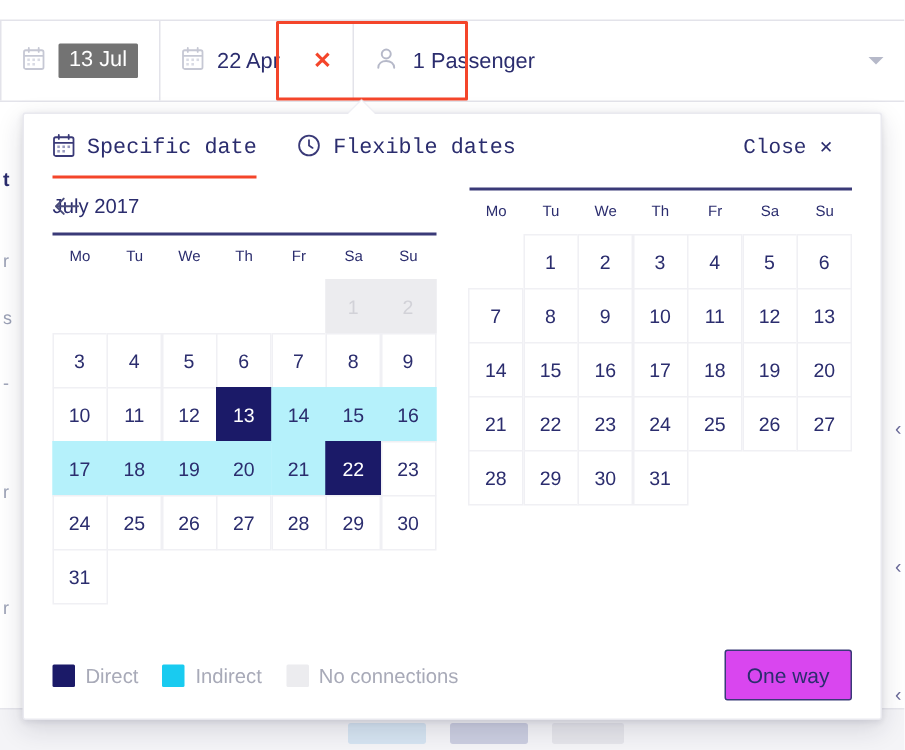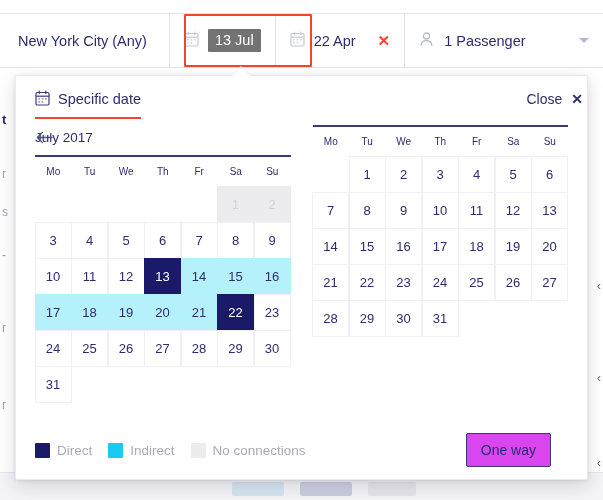--- a/index.html
+++ b/index.html
@@ -149,23 +149,24 @@
     border-left: 9px solid transparent;
     border-right: 9px solid transparent;
     border-bottom: 9px solid #ffffff;
     z-index: 7;
     filter: drop-shadow(0 -1px 0 #ececf2);
   }
 
   .pop-head {
     position: relative;
     height: 46px;
-    padding: 0 4px 0 19px;
-    display: flex;
-    align-items: center;
+    padding: 0 32px 0 19px;
+    display: flex;
+    align-items: center;
+    font-family: Liberation Mono, monospace;
   }
   .tab {
     display: flex;
     align-items: center;
     gap: 8px;
     height: 46px;
     position: relative;
     cursor: pointer;
     font-size: 14.5px;
     color: #2b2d6e;
@@ -272,21 +273,21 @@
   }
   .cell.direct {
     background: #1b1a68;
     border-color: #1b1a68;
     color: #ffffff;
   }
 
   
   .pop-foot {
     position: absolute;
-    left: 0; right: 17px;
+    left: 0; right: 0;
     bottom: 0;
     height: 58px;
     padding: 0 19px;
     display: flex;
     align-items: center;
   }
   .legend {
     display: flex;
     align-items: center;
     gap: 7px;
@@ -348,23 +349,20 @@
       <div class="bg-bottom-chip" style="left: 368px; width: 48px; background: rgb(201, 201, 210);"></div>
     </div>
   <div id="edge-chevs">
       <div class="edge-chev" style="top: 278px;">‹</div>
       <div class="edge-chev" style="top: 370px;">‹</div>
       <div class="edge-chev" style="top: 455px;">‹</div>
     </div>
 
   <div class="topbar">
 
-    <div class="tb-field tb-origin">
-      <span class="val-plain">New York City (Any)</span>
-    </div>
 
     <div class="tb-sep"></div>
 
     <div class="tb-field tb-date">
       <span class="ico">
         <svg width="15" height="16" viewBox="0 0 15 16" fill="none">
           <rect x="1" y="2.5" width="13" height="12.5" rx="1.2" stroke="#c6c8d4" stroke-width="1.2"></rect>
           <path d="M1 6.2H14" stroke="#c6c8d4" stroke-width="1.2"></path>
           <path d="M4.2 1V3.6M10.8 1V3.6" stroke="#c6c8d4" stroke-width="1.2" stroke-linecap="round"></path>
           <rect x="3.2" y="8" width="1.7" height="1.7" fill="#d9dbe4"></rect>
@@ -428,20 +426,29 @@
             <rect x="10" y="8" width="1.7" height="1.7" fill="#9a9cc0"></rect>
             <rect x="3.2" y="11" width="1.7" height="1.7" fill="#9a9cc0"></rect>
             <rect x="6.6" y="11" width="1.7" height="1.7" fill="#9a9cc0"></rect>
           </svg>
         </span>
         <span>Specific date</span>
       </div>
 
       <div class="tab-gap"></div>
 
+      <div class="tab">
+        <span class="ico">
+          <svg width="16" height="16" viewBox="0 0 16 16" fill="none">
+            <circle cx="8" cy="8" r="6.6" stroke="#3a3a78" stroke-width="1.2"></circle>
+            <path d="M8 4.4V8l2.4 1.6" stroke="#3a3a78" stroke-width="1.2" stroke-linecap="round"></path>
+          </svg>
+        </span>
+        <span>Flexible dates</span>
+      </div>
 
       <div class="close-wrap">
         <span>Close</span>
         <span class="close-x">✕</span>
       </div>
     </div>
 
     <div class="months">
 
       <div class="month">

